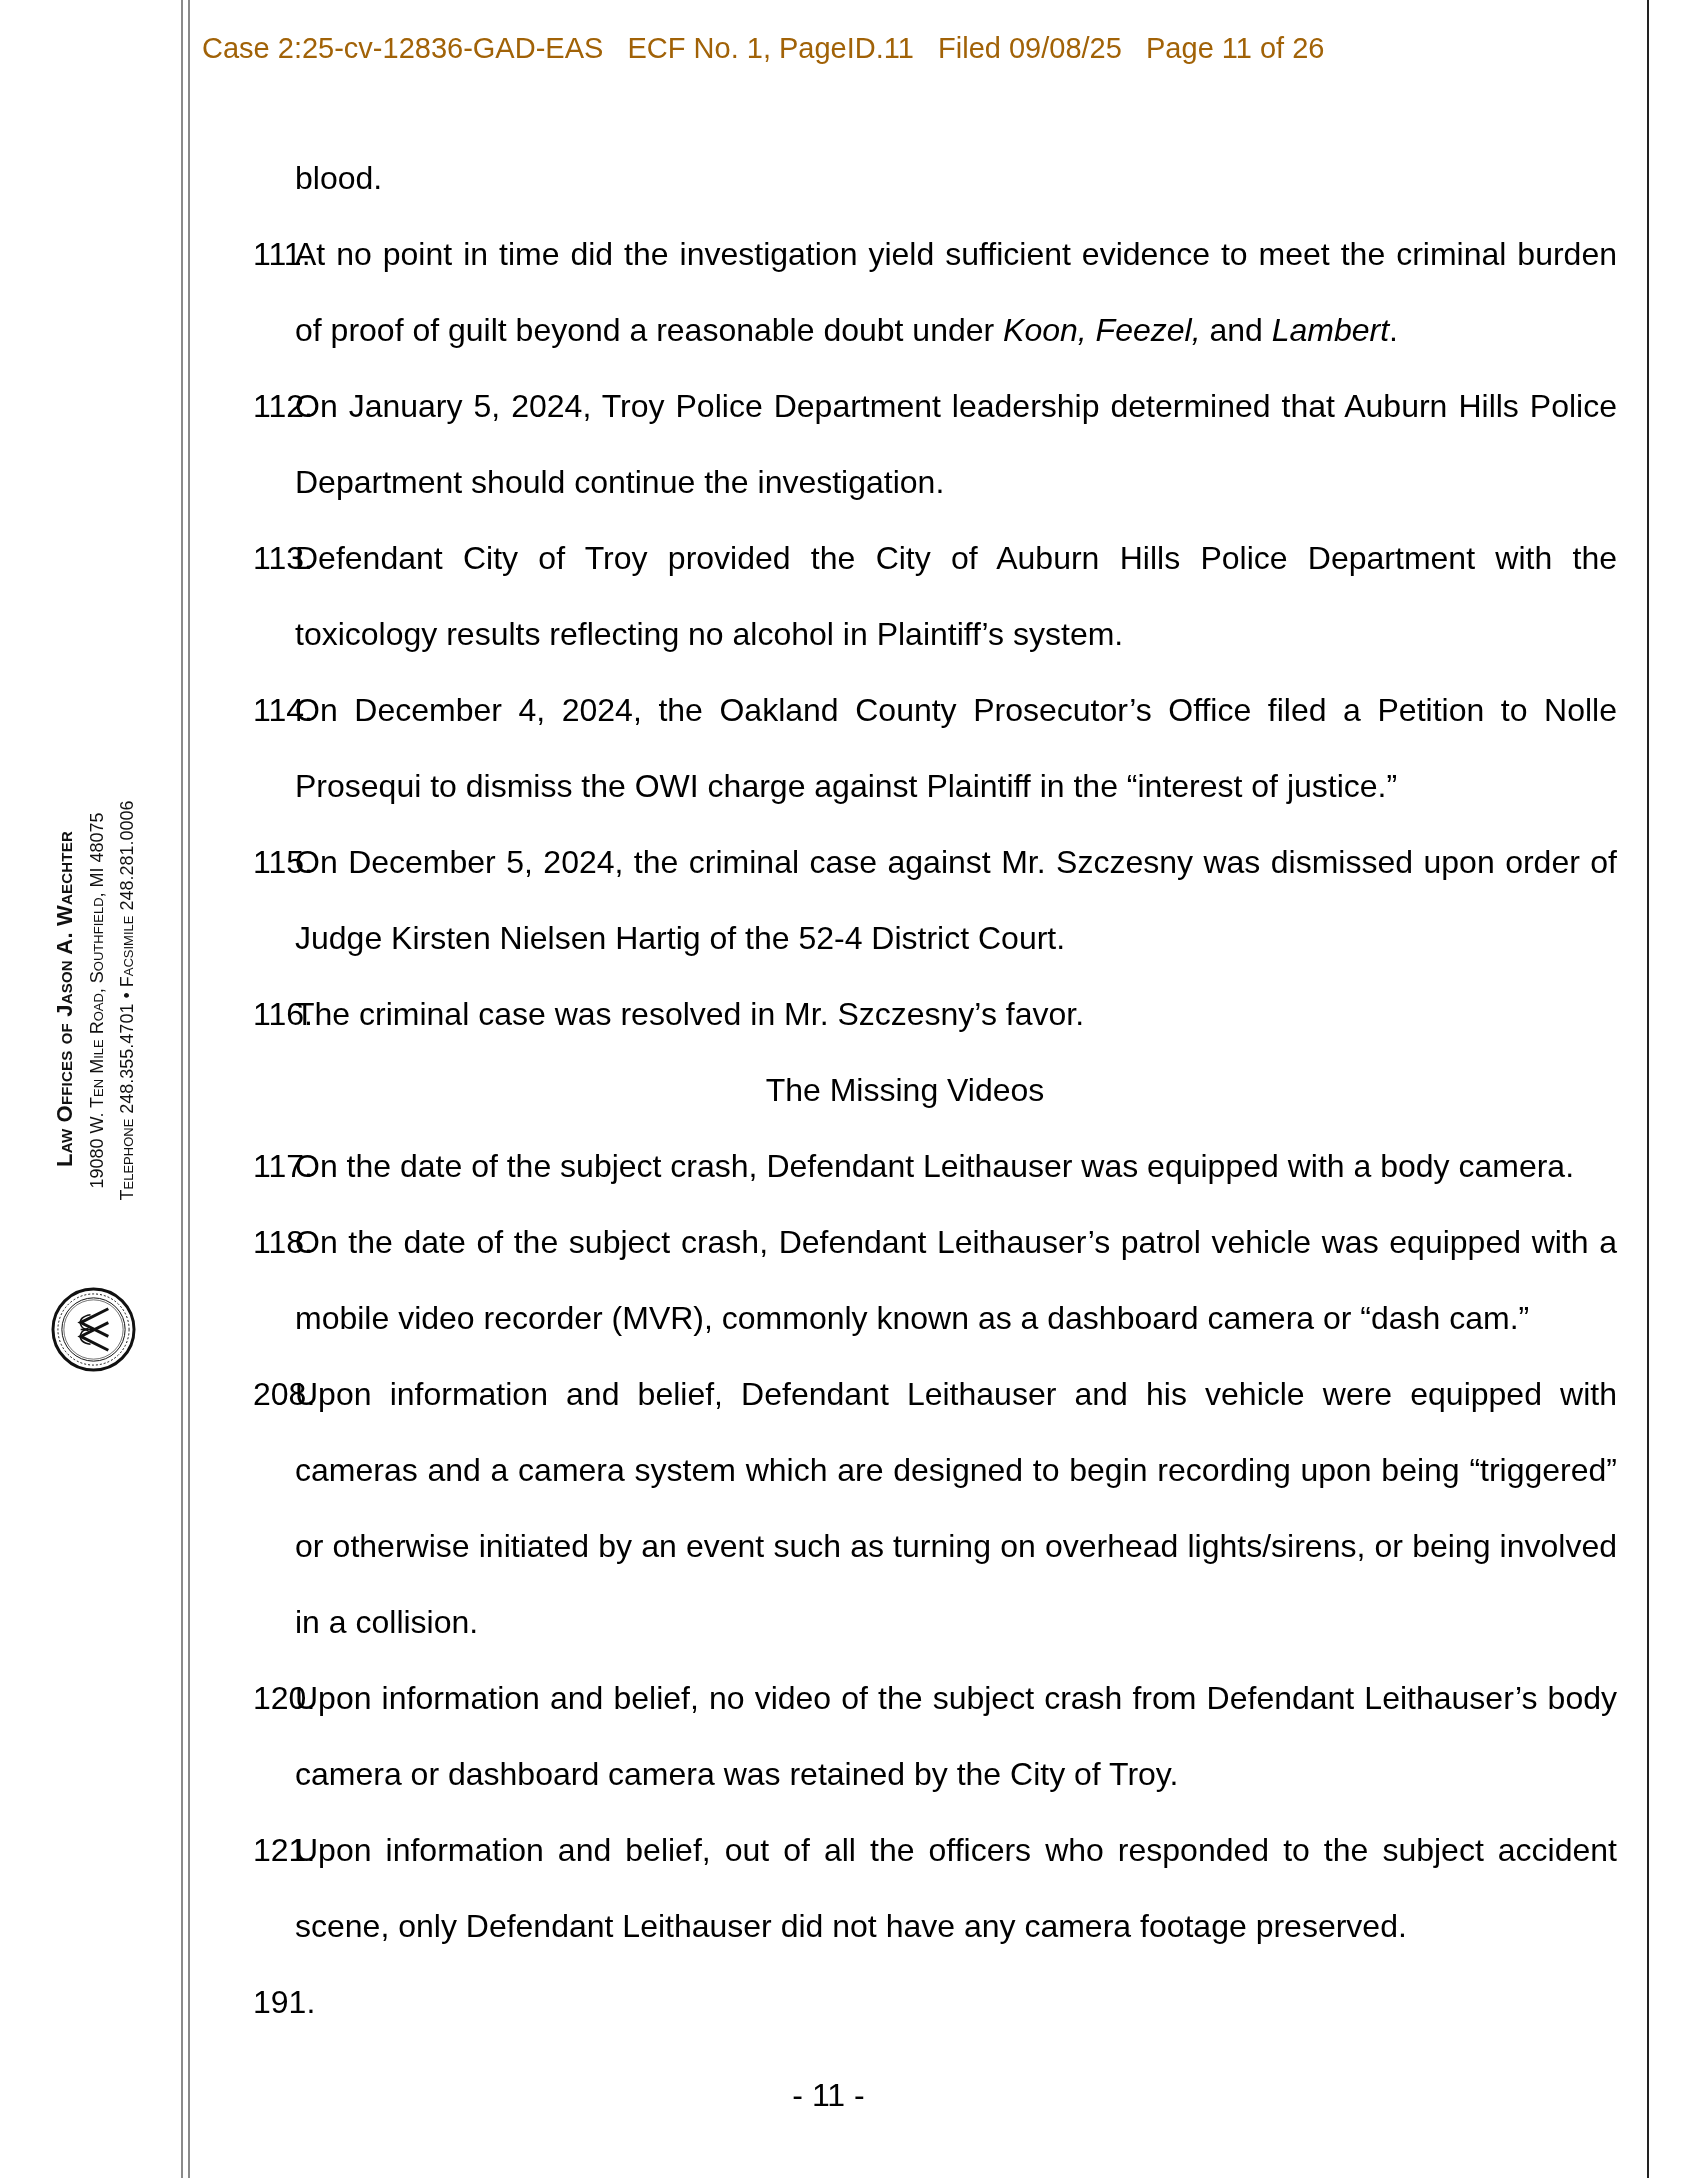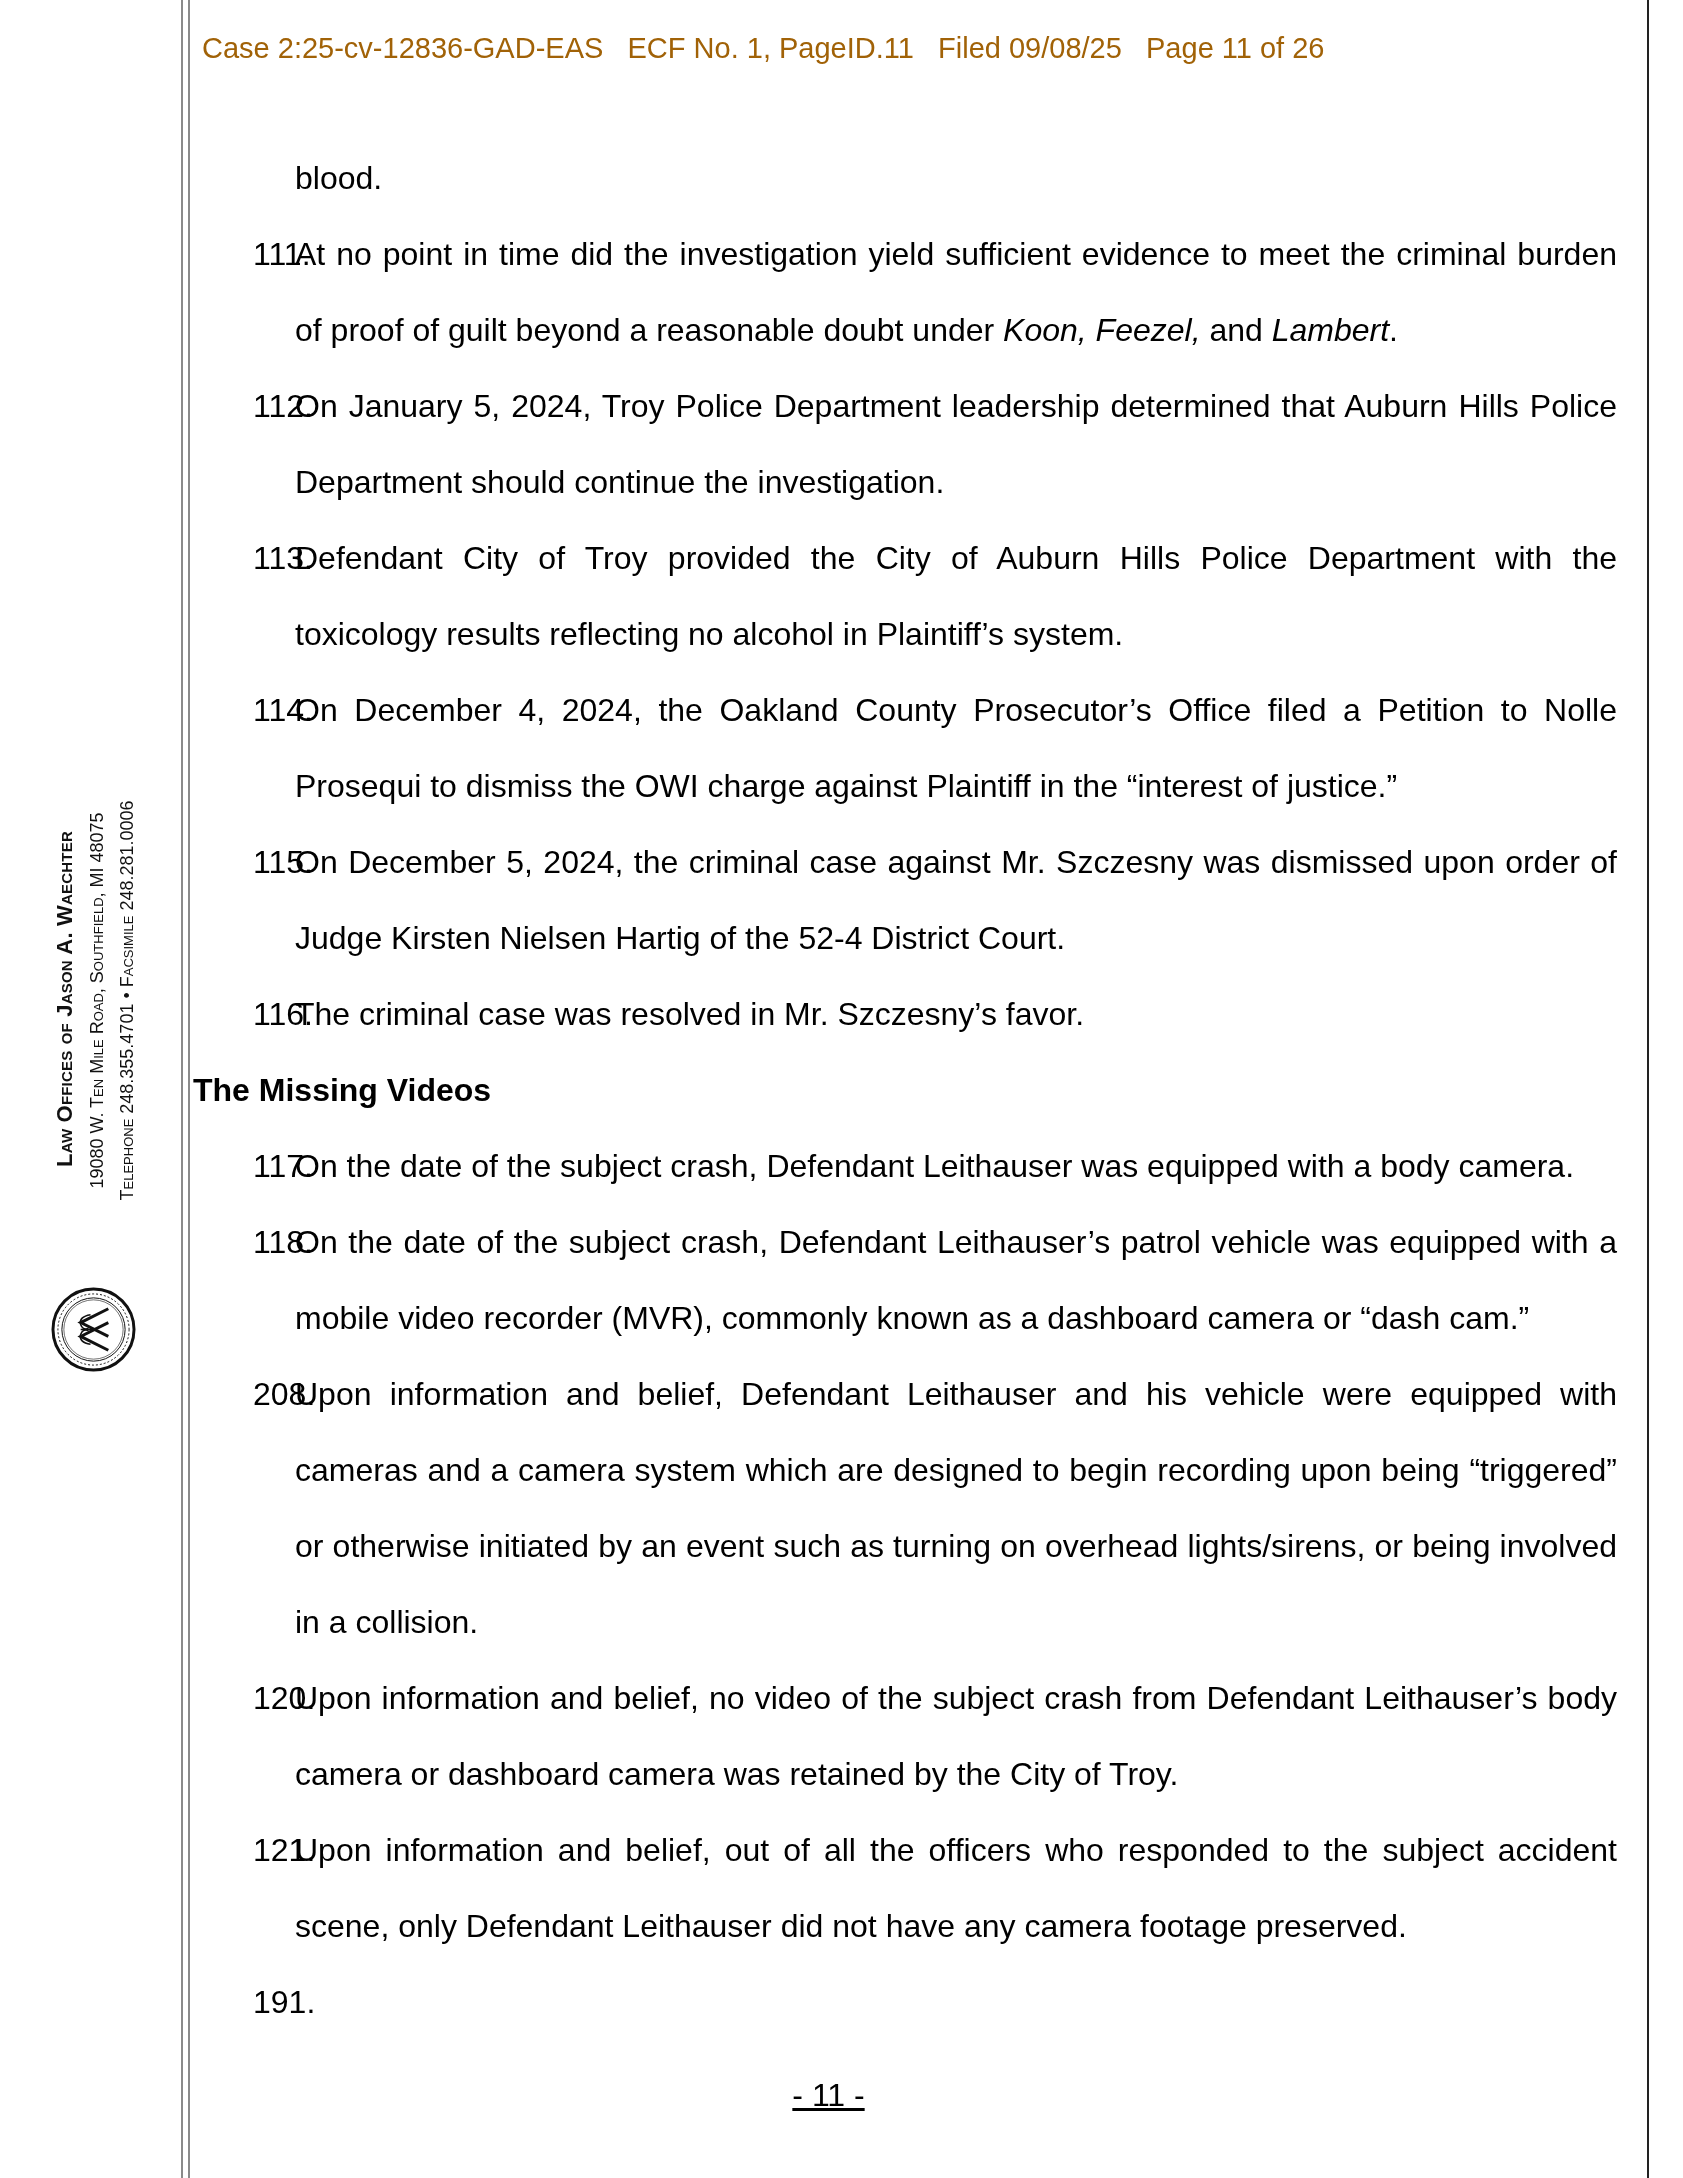--- a/index.html
+++ b/index.html
@@ -17,22 +17,22 @@
   .vline.firm { left: -148px; top: 986px; width: 426px; text-align: center; transform: rotate(-90deg); font-size: 22px; font-weight: bold; letter-spacing: 0.2px; }
   .vline.addr { left: -116px; top: 990px; width: 426px; text-align: center; transform: rotate(-90deg); font-size: 18px; }
   .vline.phone { left: -86px; top: 990px; width: 426px; text-align: center; transform: rotate(-90deg); font-size: 18px; }
 
   .seal { position: absolute; left: 51px; top: 1287px; width: 85px; height: 85px; }
 
   .body-text { position: absolute; left: 241px; top: 140px; width: 1376px; font-size: 32px; line-height: 76px; }
   .para { position: relative; padding-left: 54px; text-align: justify; text-align-last: left; }
   .para .num { position: absolute; left: 12px; top: 0; width: 54px; }
   .cont { padding-left: 54px; }
-  .heading { font-weight: bold; padding-left: 0; margin-left: -48px; }
-  .page-num { position: absolute; left: 0; width: 1683px; top: 2077px; text-align: center; font-size: 32px; padding-left: 132px; box-sizing: border-box; text-decoration: underline; }
+  .heading { text-align: center; font-weight: normal; padding-left: 0; margin-left: -48px; }
+  .page-num { position: absolute; left: 0; width: 1683px; top: 2077px; text-align: center; font-size: 32px; padding-left: 132px; box-sizing: border-box; }
   .page-num span { margin-left: -158px; }
   i { font-style: italic; }
 </style>
 </head>
 <body>
 
 <div class="rule l1"></div>
 <div class="rule l2"></div>
 <div class="rule r1"></div>
 

